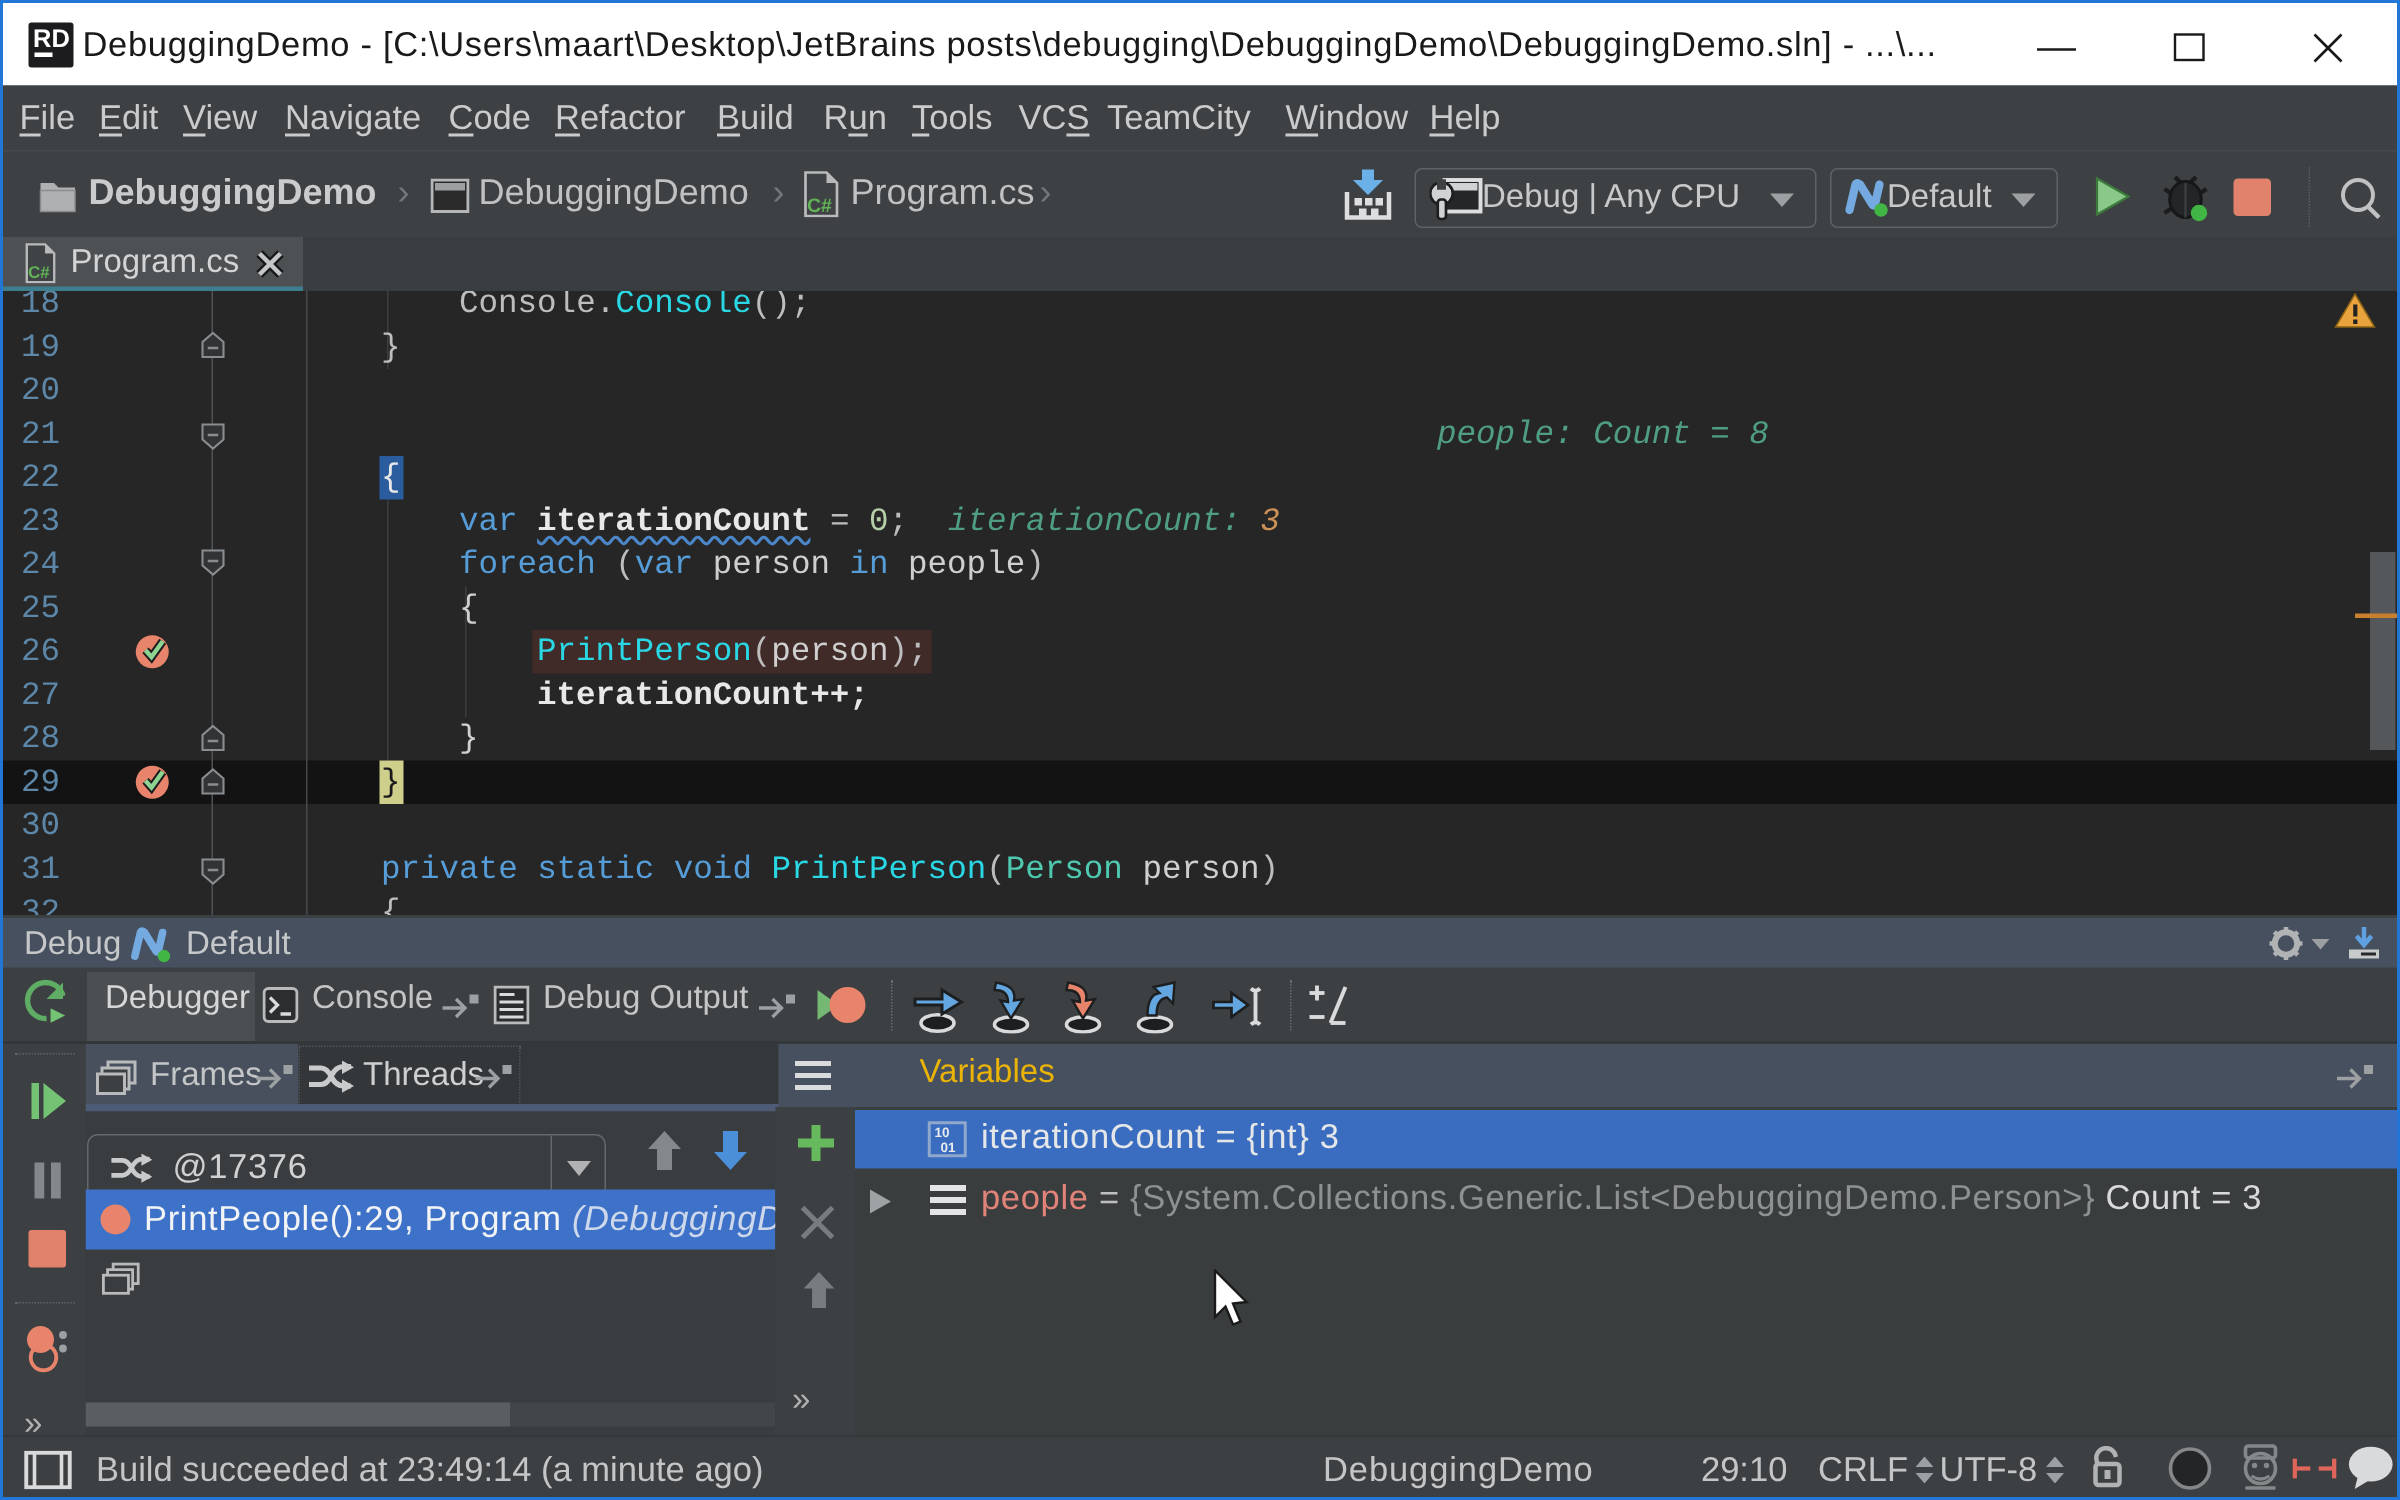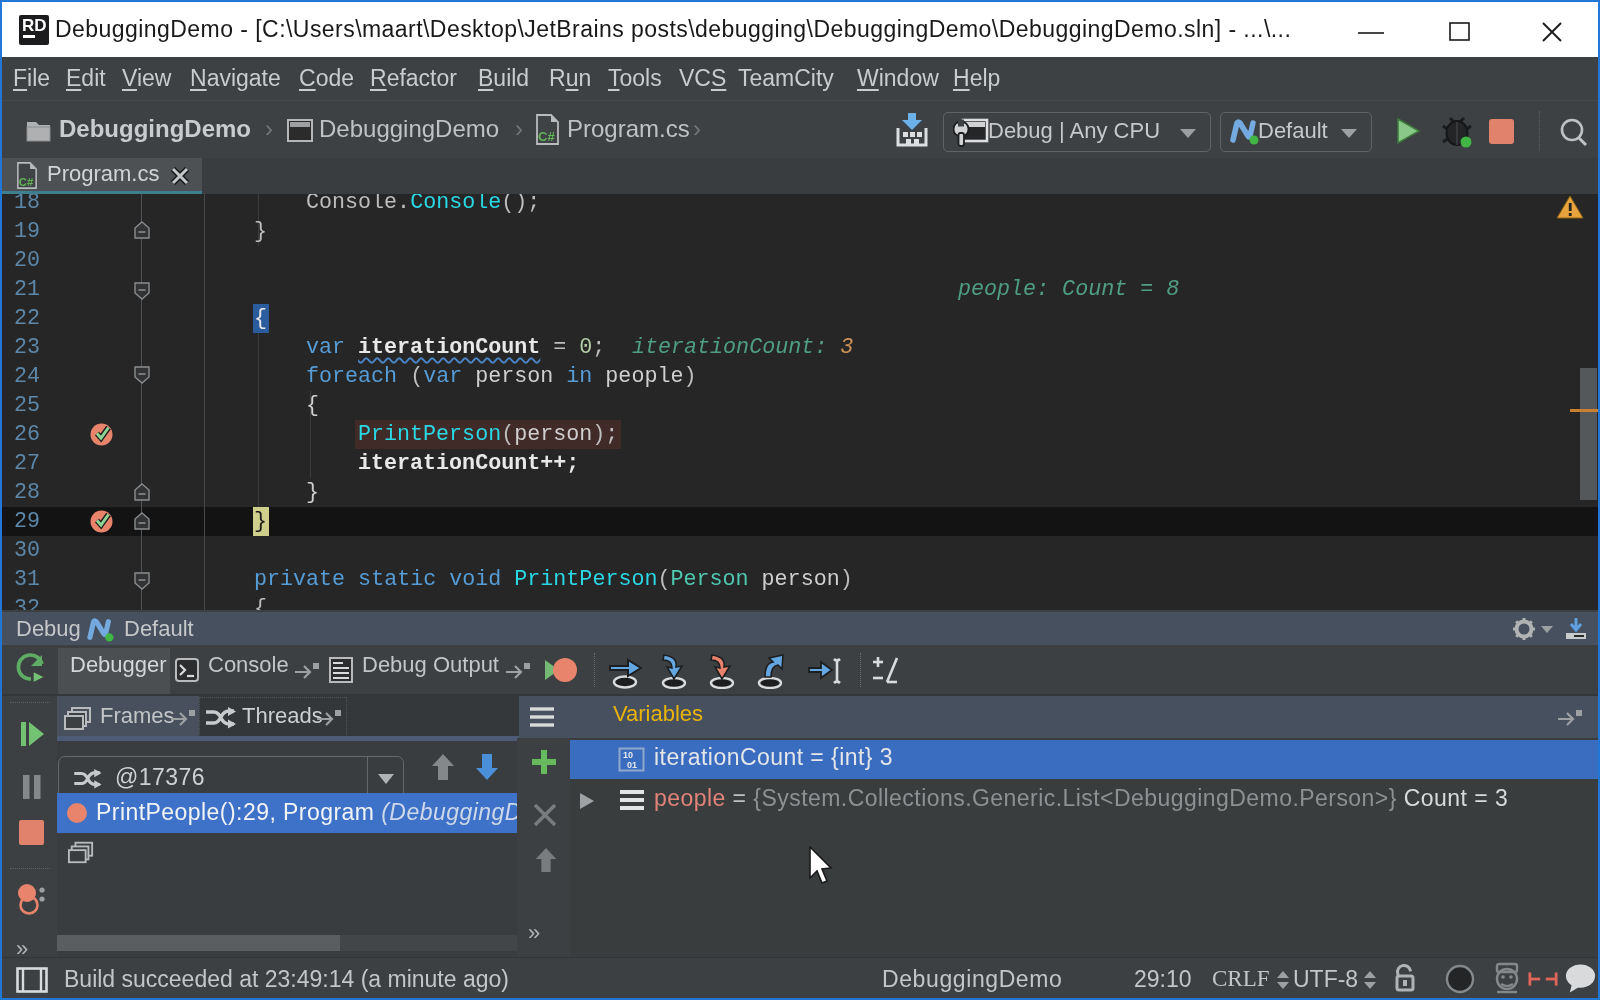--- a/index.html
+++ b/index.html
@@ -490,21 +490,21 @@
 </div>
 <div id="status">
  <svg class="abs" style="left:14px;top:9px;" width="32" height="26" viewBox="0 0 32 26">
   <rect x="1.5" y="1.5" width="29" height="23" fill="none" stroke="#d8dadc" stroke-width="2.6"></rect>
   <line x1="7" y1="2" x2="7" y2="24" stroke="#d8dadc" stroke-width="2.4"></line>
   <line x1="25" y1="2" x2="25" y2="24" stroke="#d8dadc" stroke-width="2.4"></line>
  </svg>
  <div class="s" style="left:62px;">Build succeeded at 23:49:14 (a minute ago)</div>
  <div class="s" style="left:880px;letter-spacing:0.6px;">DebuggingDemo</div>
  <div class="s" style="left:1132px;">29:10</div>
- <div class="s" style="left:1210px;font-family:Liberation Serif, serif;">CRLF</div>
+ <div class="s" style="left:1210px;">CRLF</div>
  <svg class="abs" style="left:1274px;top:13px;" width="14" height="18" viewBox="0 0 14 18">
         <path d="M7 0 L13 7 H1 z M7 18 L1 11 H13 z" fill="#9da0a2"></path>
       </svg>
  <div class="s" style="left:1291px;">UTF-8</div>
  <svg class="abs" style="left:1361px;top:13px;" width="14" height="18" viewBox="0 0 14 18">
         <path d="M7 0 L13 7 H1 z M7 18 L1 11 H13 z" fill="#9da0a2"></path>
       </svg>
  <svg class="abs" style="left:1390px;top:6px;" width="28" height="30" viewBox="0 0 28 30">
   <g transform="rotate(-14 13 18)">
           <path d="M8 12 V8 a6.5 6.5 0 0 1 13 0 v1" fill="none" stroke="#b0b2b4" stroke-width="3"></path>

